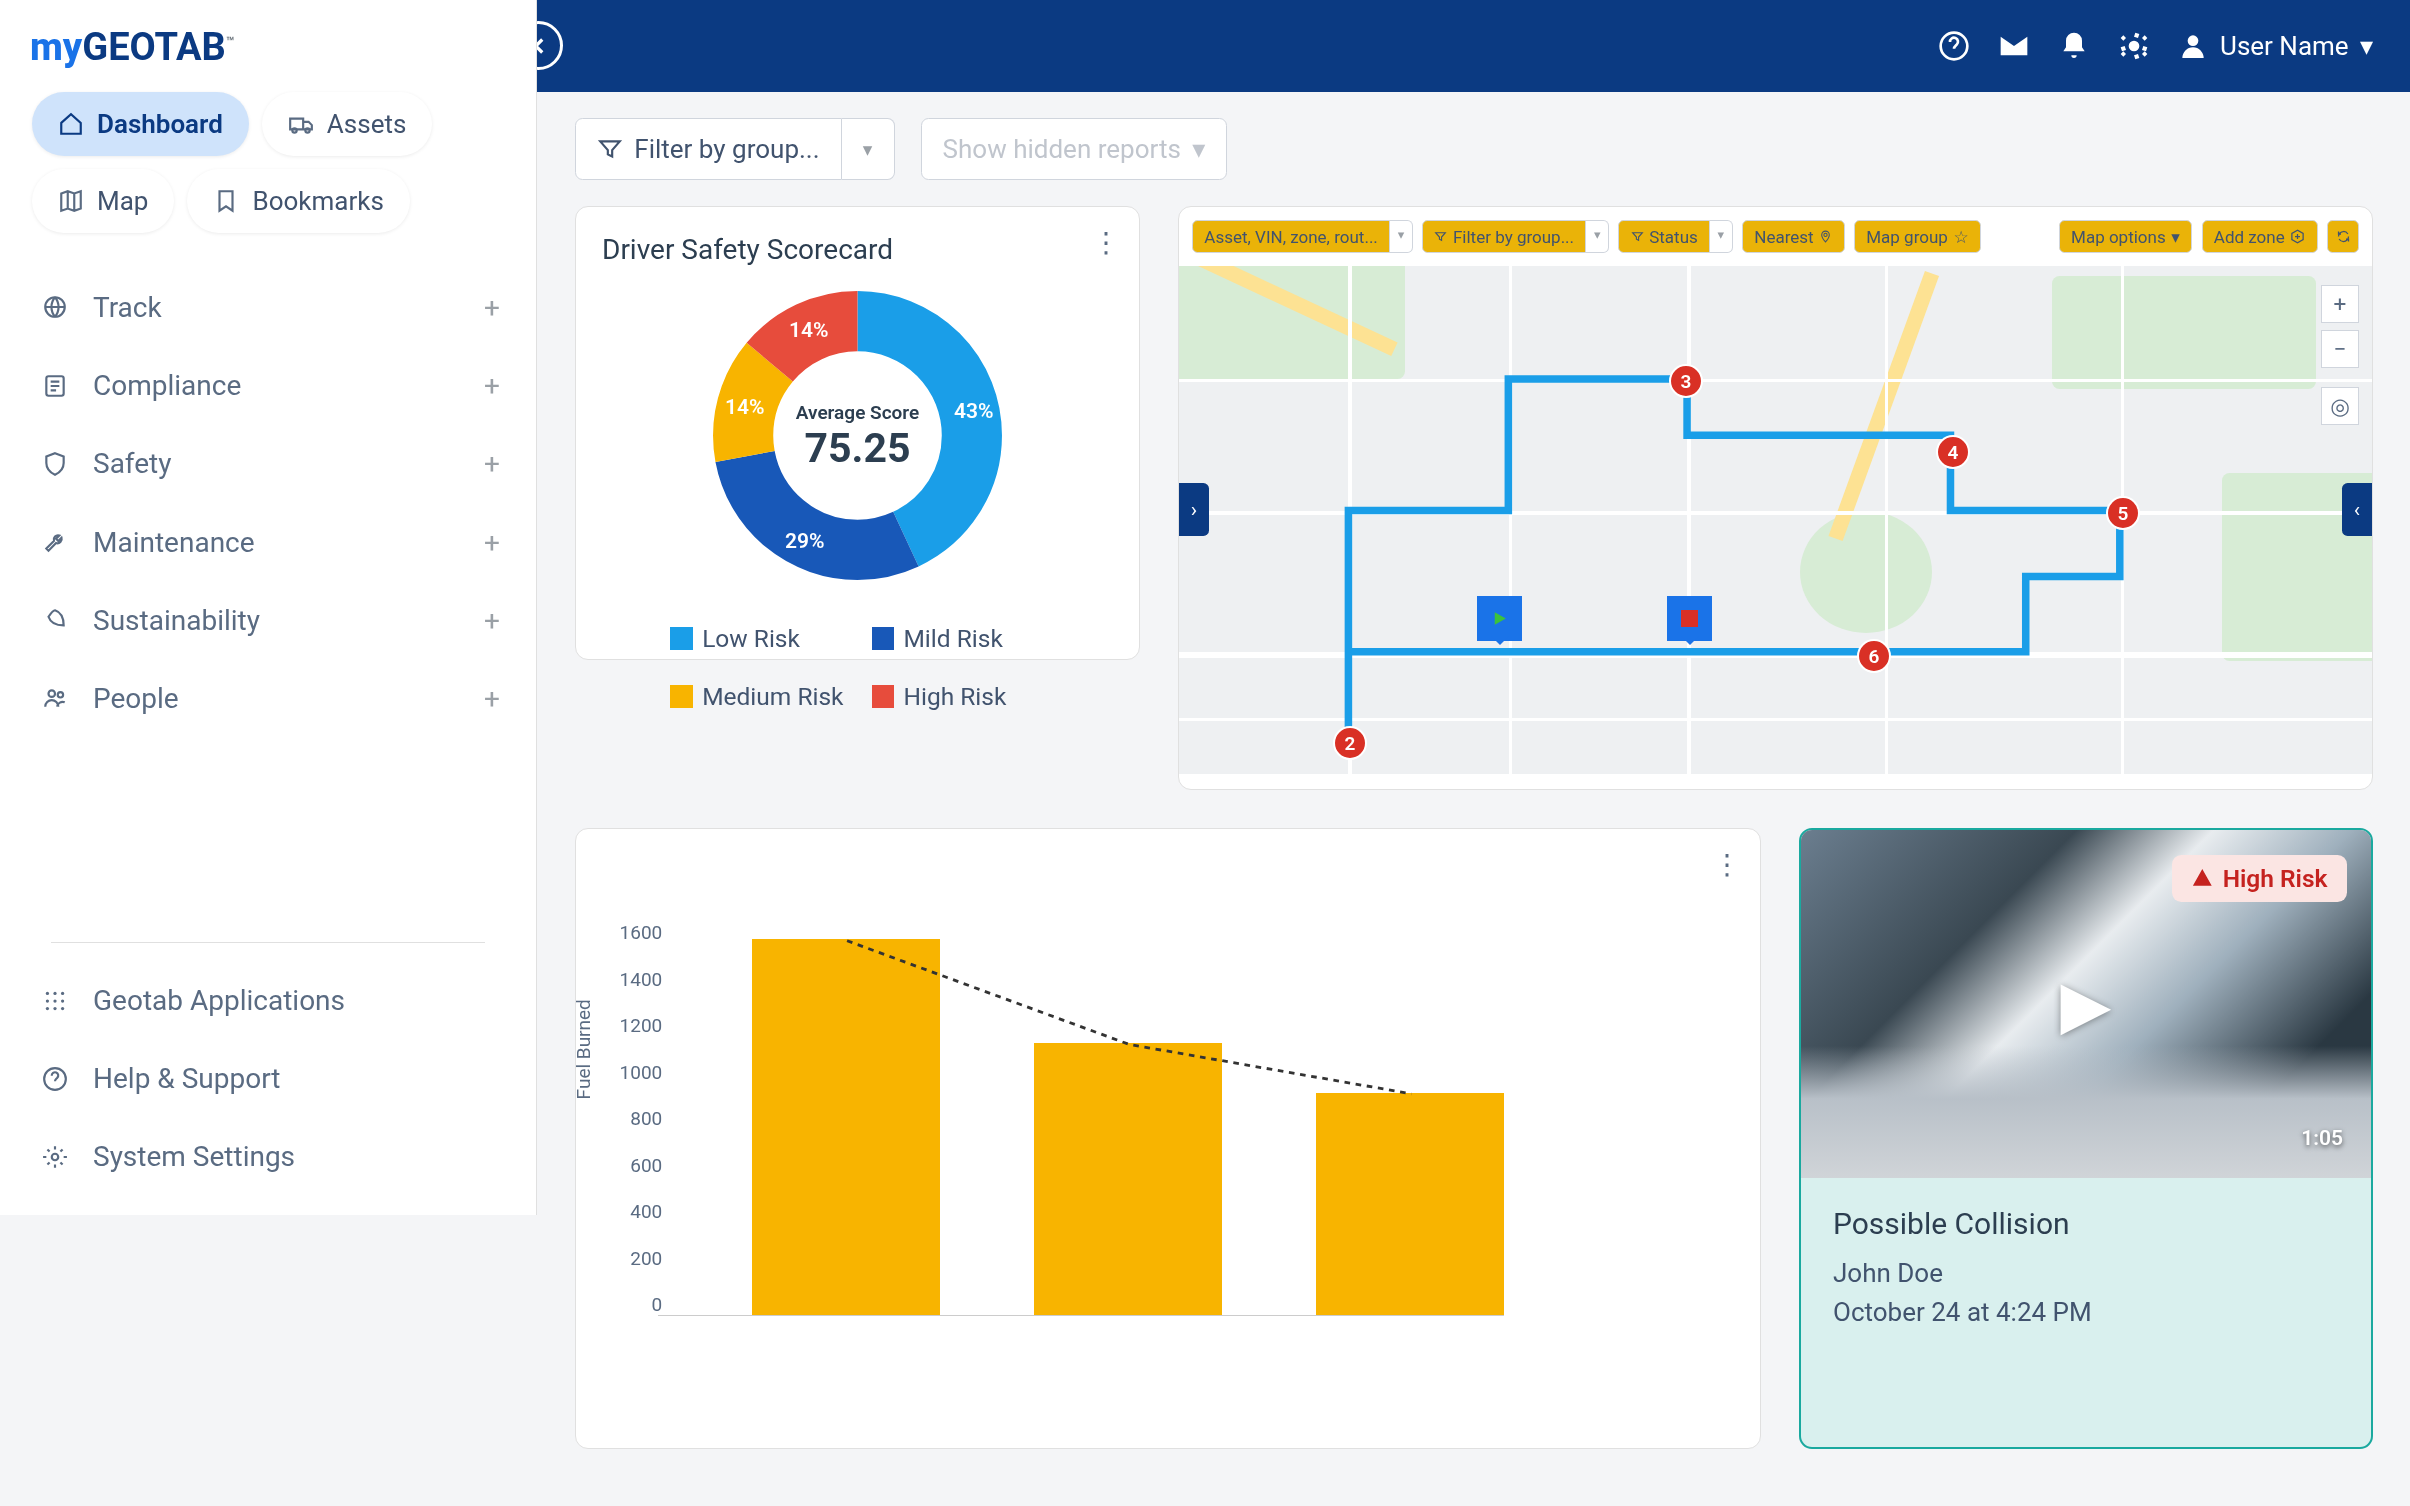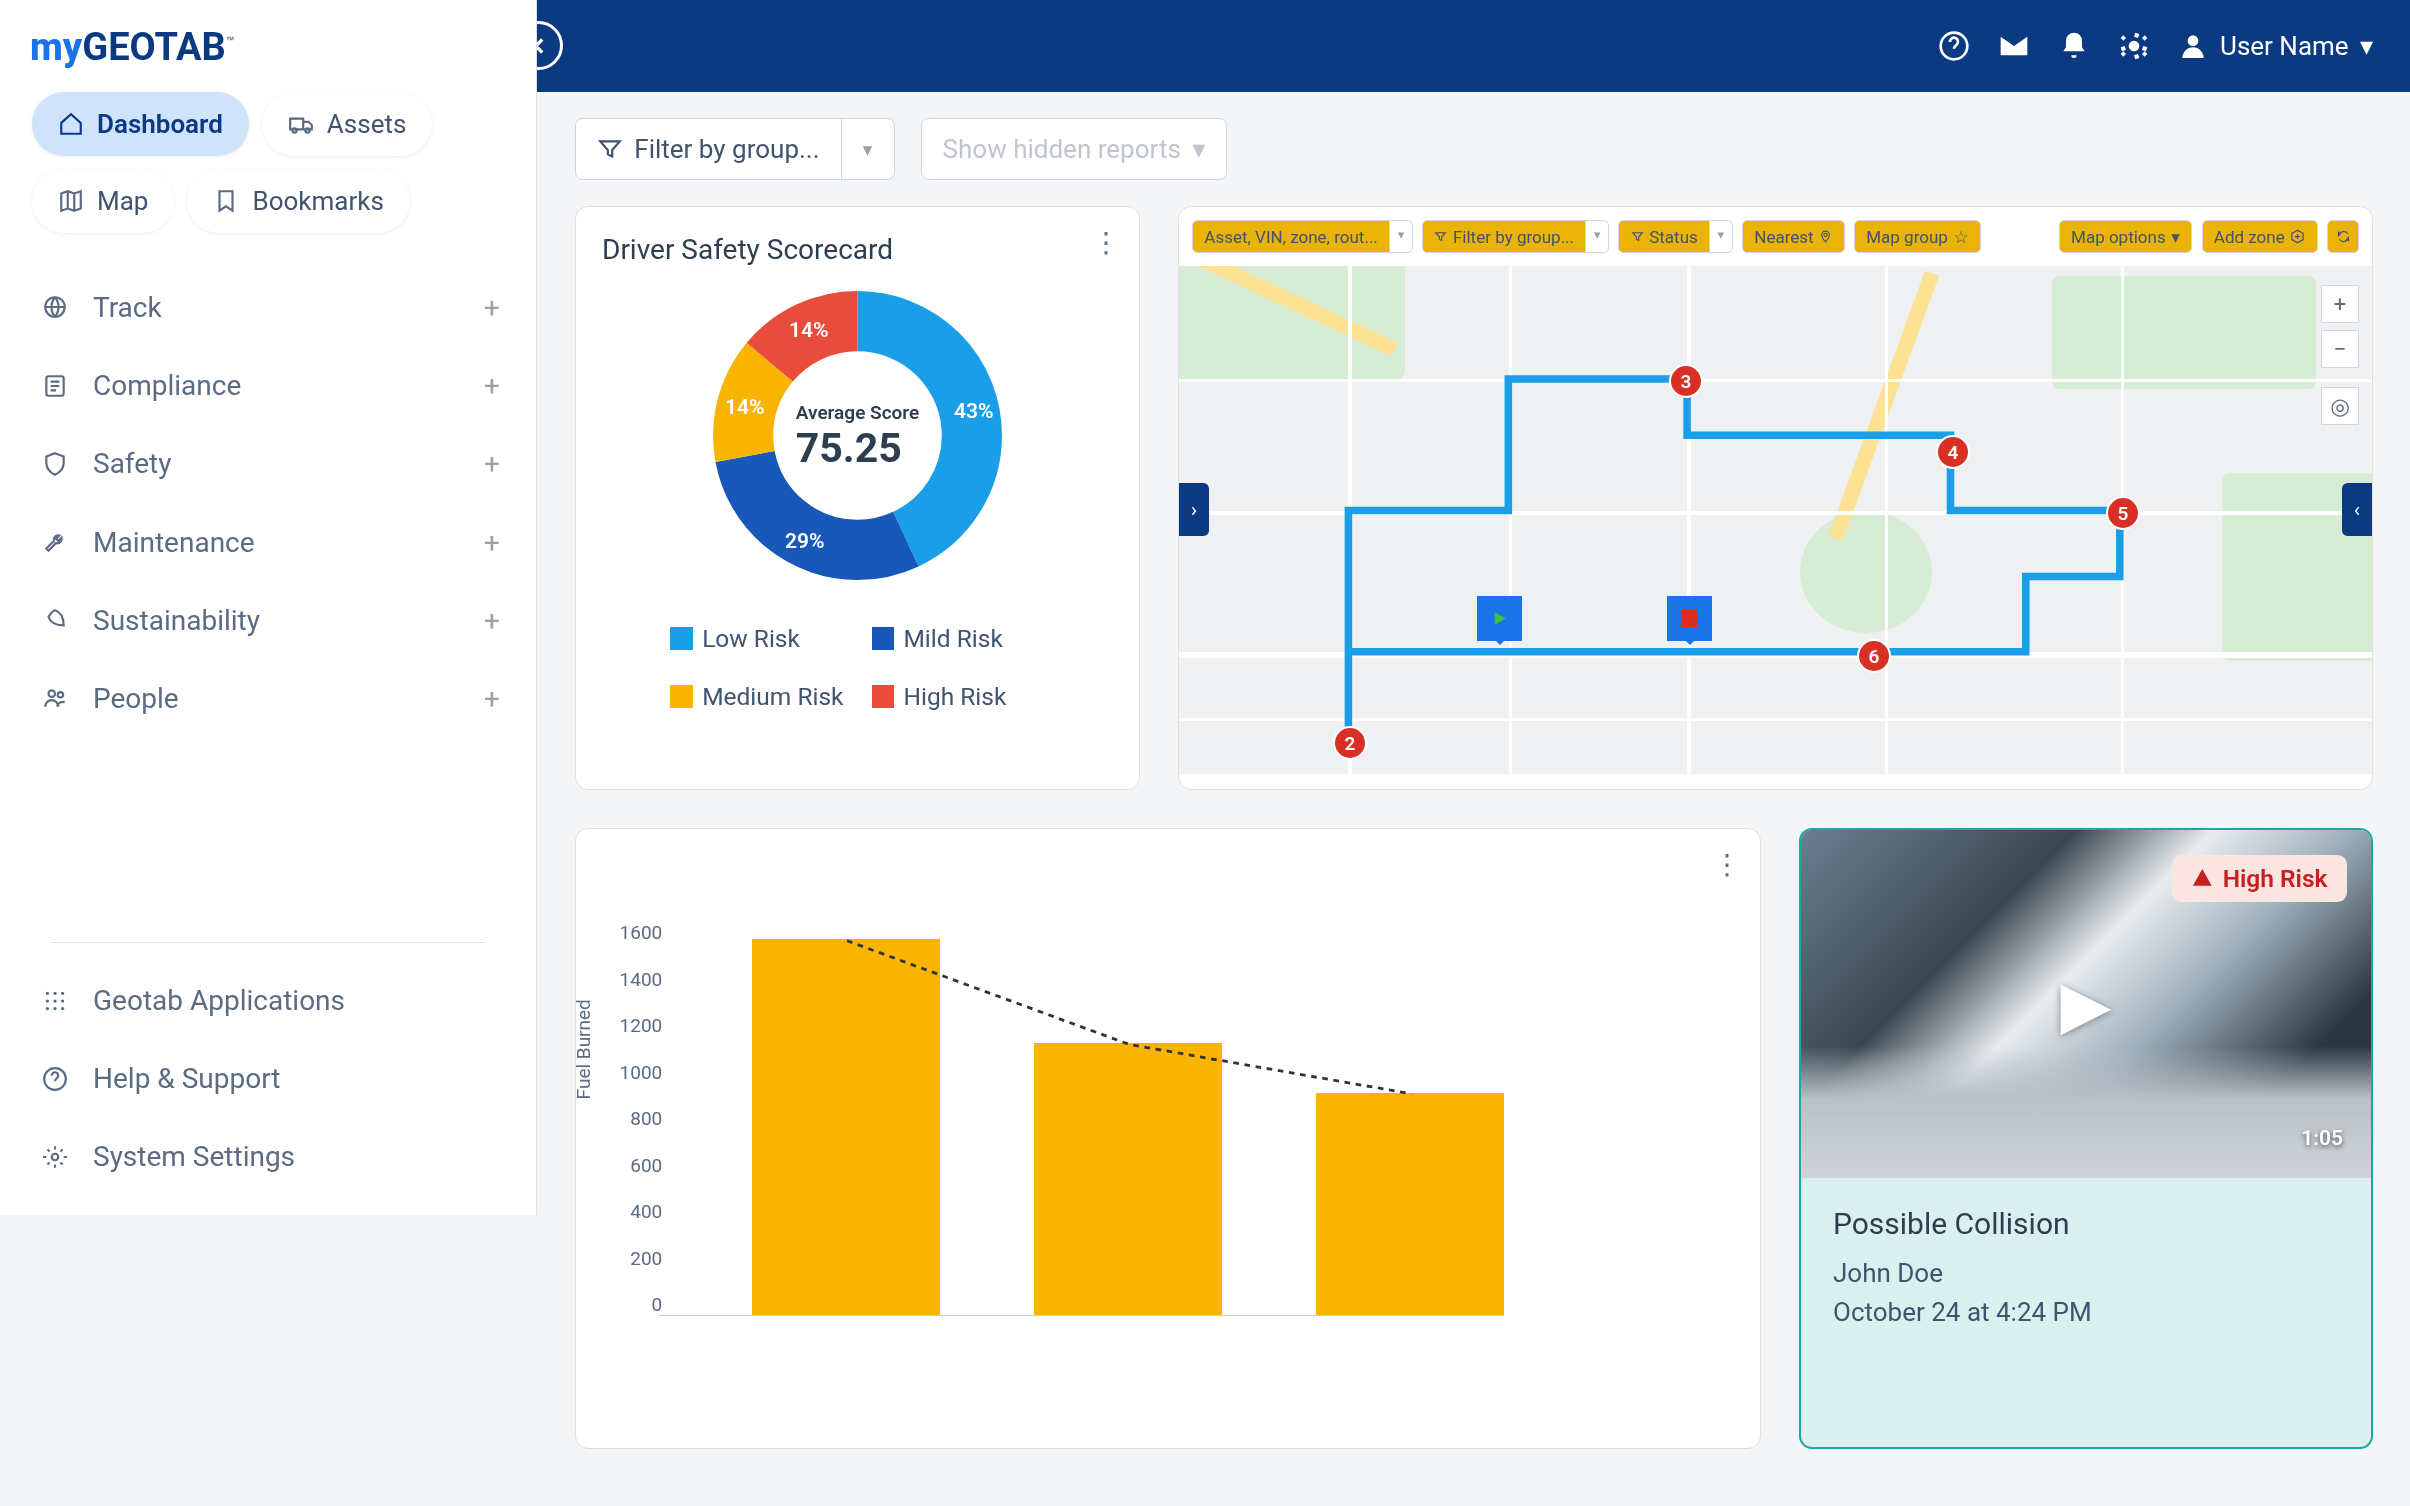--- a/index.html
+++ b/index.html
@@ -41,25 +41,25 @@
 .filter-caret { border: 0.9px solid #d0d5dd; border-left: none; background: #fff; border-radius: 0 7.5px 7.5px 0; width: 53px; height: 62px; display: flex; align-items: center; justify-content: center; color: #9aa0a6; cursor: pointer; font-size:19px;}
 .hidden-btn { border: 0.9px solid #d0d5dd; background: #fff; border-radius: 7.5px; height: 62px; display: flex; align-items: center; padding: 0 21px; color: #c0c5cd; font-size: 26px; cursor: pointer; gap:11.3px;}
 
 .grid { display: grid; grid-template-columns: 565px 1fr; gap: 38px; }
 
 .card { background: #fff; border: 0.9px solid #e0e0e0; border-radius: 13px; padding: 26px; position: relative; }
 .card-title { font-size: 28px; color: #2c3e50; }
 .card-menu { position: absolute; right: 19px; top: 19px; font-size: 28px; color: #5a6b82; cursor: pointer; }
 
 
-.donut-card{height:584px;}
+.donut-card{height:454px;}
 .donut-wrap { display: flex; flex-direction: column; align-items: center; }
 .donut { position: relative; width: 301px; height: 301px; margin-top:19px;}
 .donut svg { width: 100%; height: 100%; transform: rotate(-90deg);}
-.donut-center { position: absolute; top: 50%; left: 50%; transform: translate(-50%,-50%); text-align: left; }
+.donut-center { position: absolute; top: 50%; left: 50%; transform: translate(-50%,-50%); text-align: center; }
 .donut-center .lbl { font-size: 19px; color: #2c3e50; font-weight:600;}
 .donut-center .val { font-size: 41px; font-weight: 700; color: #2c3e50; }
 .donut-label { position: absolute; font-size: 21px; font-weight: 600; color: #fff; }
 .legend { display: grid; grid-template-columns: 1fr 1fr; gap: 29px 28px; margin-top: 38px; font-size: 24.5px; color: #41536e;}
 .legend-item{display:flex; align-items:center; gap:9.4px;}
 .swatch { width: 22.6px; height: 22.6px; }
 
 
 .map-card{height:584px; padding:0;}
 .map-toolbar{display:flex; gap:9.4px; padding:13px; font-size:17px; color:#41536e;}

